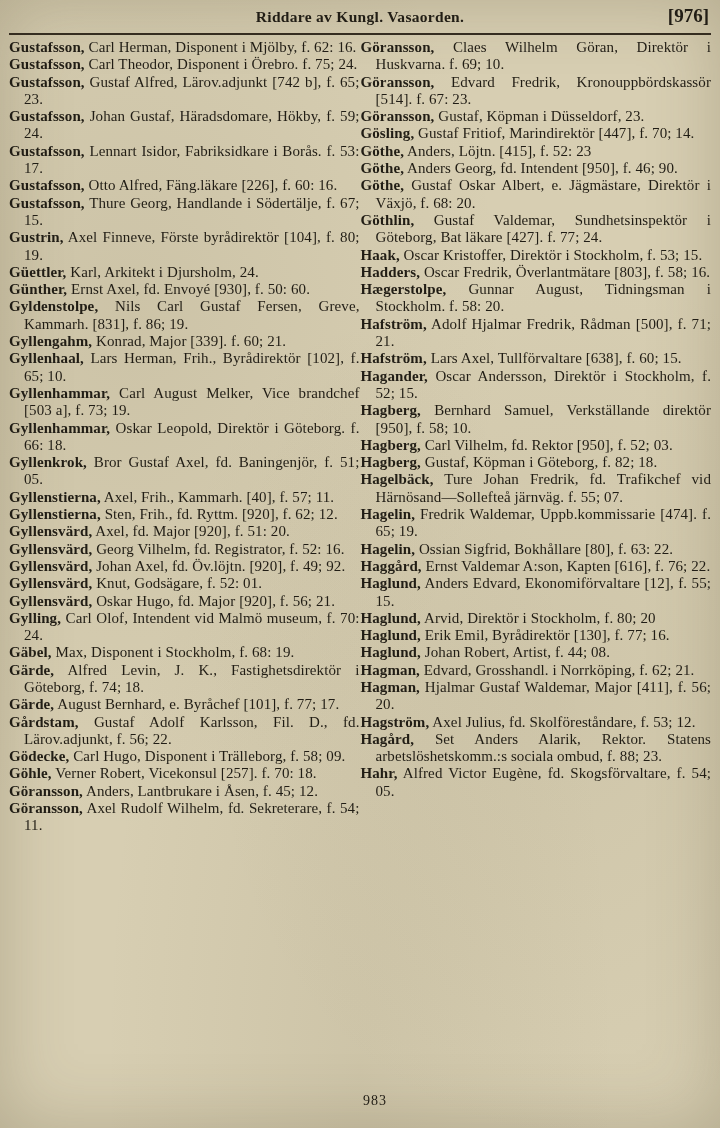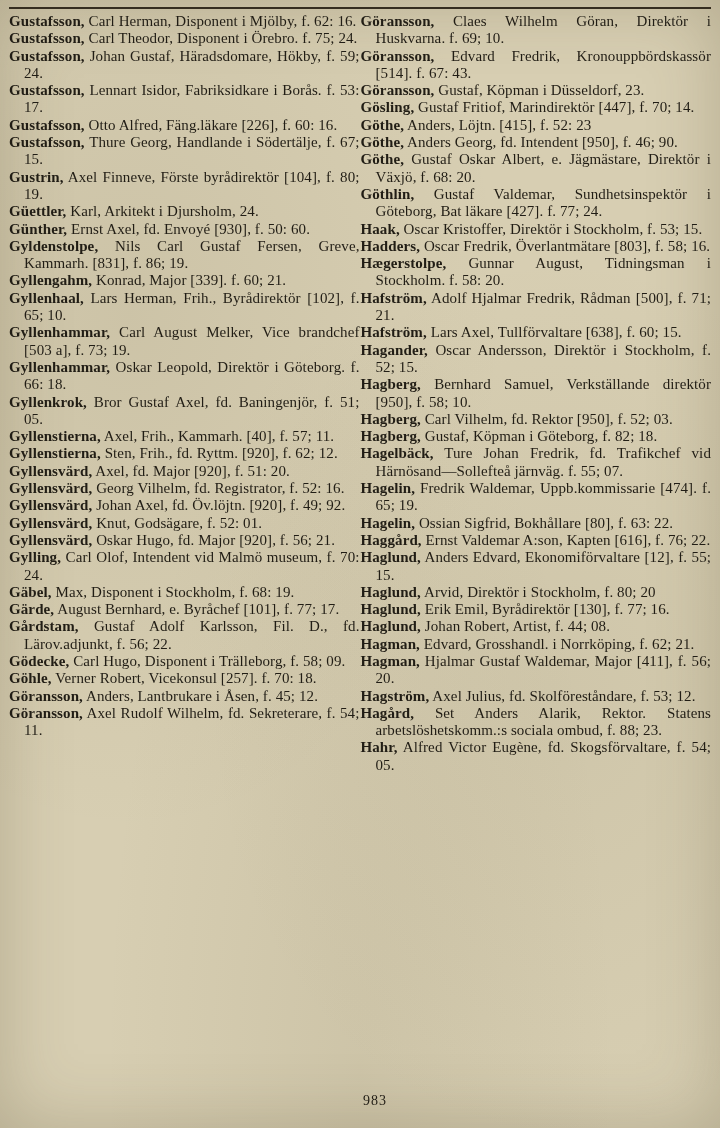--- a/index.html
+++ b/index.html
@@ -75,25 +75,30 @@
     text-align: center;
     font-size: 14px;
     letter-spacing: 1px;
     padding-left: 30px;
   }
 </style>
 </head>
 <body>
 
 <div class="page">
+  <div class="page-header">
+    <div class="page-title">Riddare av Kungl. Vasaorden.</div>
+    <div class="page-ref">[976]</div>
+  </div>
   <hr class="header-rule">
   <div class="columns">
     <div class="col">
         <div class="entry"><span class="surname">Gustafsson,</span><span> Carl Herman, Disponent i Mjölby, f. 62: 16.</span></div>
         <div class="entry"><span class="surname">Gustafsson,</span><span> Carl Theodor, Disponent i Örebro. f. 75; 24.</span></div>
+        <div class="entry"><span class="surname">Gustafsson,</span><span> Gustaf Alfred, Lärov.adjunkt [742 b], f. 65; 23.</span></div>
         <div class="entry"><span class="surname">Gustafsson,</span><span> Johan Gustaf, Häradsdomare, Hökby, f. 59; 24.</span></div>
         <div class="entry"><span class="surname">Gustafsson,</span><span> Lennart Isidor, Fabriksidkare i Borås. f. 53: 17.</span></div>
         <div class="entry"><span class="surname">Gustafsson,</span><span> Otto Alfred, Fäng.läkare [226], f. 60: 16.</span></div>
         <div class="entry"><span class="surname">Gustafsson,</span><span> Thure Georg, Handlande i Södertälje, f. 67; 15.</span></div>
         <div class="entry"><span class="surname">Gustrin,</span><span> Axel Finneve, Förste byrådirektör [104], f. 80; 19.</span></div>
         <div class="entry"><span class="surname">Güettler,</span><span> Karl, Arkitekt i Djursholm, 24.</span></div>
         <div class="entry"><span class="surname">Günther,</span><span> Ernst Axel, fd. Envoyé [930], f. 50: 60.</span></div>
         <div class="entry"><span class="surname">Gyldenstolpe,</span><span> Nils Carl Gustaf Fersen, Greve, Kammarh. [831], f. 86; 19.</span></div>
         <div class="entry"><span class="surname">Gyllengahm,</span><span> Konrad, Major [339]. f. 60; 21.</span></div>
         <div class="entry"><span class="surname">Gyllenhaal,</span><span> Lars Herman, Frih., Byrådirektör [102], f. 65; 10.</span></div>
@@ -102,30 +107,31 @@
         <div class="entry"><span class="surname">Gyllenkrok,</span><span> Bror Gustaf Axel, fd. Baningenjör, f. 51; 05.</span></div>
         <div class="entry"><span class="surname">Gyllenstierna,</span><span> Axel, Frih., Kammarh. [40], f. 57; 11.</span></div>
         <div class="entry"><span class="surname">Gyllenstierna,</span><span> Sten, Frih., fd. Ryttm. [920], f. 62; 12.</span></div>
         <div class="entry"><span class="surname">Gyllensvärd,</span><span> Axel, fd. Major [920], f. 51: 20.</span></div>
         <div class="entry"><span class="surname">Gyllensvärd,</span><span> Georg Vilhelm, fd. Registrator, f. 52: 16.</span></div>
         <div class="entry"><span class="surname">Gyllensvärd,</span><span> Johan Axel, fd. Öv.löjtn. [920], f. 49; 92.</span></div>
         <div class="entry"><span class="surname">Gyllensvärd,</span><span> Knut, Godsägare, f. 52: 01.</span></div>
         <div class="entry"><span class="surname">Gyllensvärd,</span><span> Oskar Hugo, fd. Major [920], f. 56; 21.</span></div>
         <div class="entry"><span class="surname">Gylling,</span><span> Carl Olof, Intendent vid Malmö museum, f. 70: 24.</span></div>
         <div class="entry"><span class="surname">Gäbel,</span><span> Max, Disponent i Stockholm, f. 68: 19.</span></div>
+        <div class="entry"><span class="surname">Gärde,</span><span> Alfred Levin, J. K., Fastighetsdirektör i Göteborg, f. 74; 18.</span></div>
         <div class="entry"><span class="surname">Gärde,</span><span> August Bernhard, e. Byråchef [101], f. 77; 17.</span></div>
         <div class="entry"><span class="surname">Gårdstam,</span><span> Gustaf Adolf Karlsson, Fil. D., fd. Lärov.adjunkt, f. 56; 22.</span></div>
         <div class="entry"><span class="surname">Gödecke,</span><span> Carl Hugo, Disponent i Trälleborg, f. 58; 09.</span></div>
         <div class="entry"><span class="surname">Göhle,</span><span> Verner Robert, Vicekonsul [257]. f. 70: 18.</span></div>
         <div class="entry"><span class="surname">Göransson,</span><span> Anders, Lantbrukare i Åsen, f. 45; 12.</span></div>
         <div class="entry"><span class="surname">Göransson,</span><span> Axel Rudolf Wilhelm, fd. Sekreterare, f. 54; 11.</span></div>
       </div>
     <div class="col">
         <div class="entry"><span class="surname">Göransson,</span><span> Claes Wilhelm Göran, Direktör i Huskvarna. f. 69; 10.</span></div>
-        <div class="entry"><span class="surname">Göransson,</span><span> Edvard Fredrik, Kronouppbördskassör [514]. f. 67: 43.</span></div>
+        <div class="entry"><span class="surname">Göransson,</span><span> Edvard Fredrik, Kronouppbördskassör [514]. f. 67: 23.</span></div>
         <div class="entry"><span class="surname">Göransson,</span><span> Gustaf, Köpman i Düsseldorf, 23.</span></div>
         <div class="entry"><span class="surname">Gösling,</span><span> Gustaf Fritiof, Marindirektör [447], f. 70; 14.</span></div>
         <div class="entry"><span class="surname">Göthe,</span><span> Anders, Löjtn. [415], f. 52: 23</span></div>
         <div class="entry"><span class="surname">Göthe,</span><span> Anders Georg, fd. Intendent [950], f. 46; 90.</span></div>
         <div class="entry"><span class="surname">Göthe,</span><span> Gustaf Oskar Albert, e. Jägmästare, Direktör i Växjö, f. 68: 20.</span></div>
         <div class="entry"><span class="surname">Göthlin,</span><span> Gustaf Valdemar, Sundhetsinspektör i Göteborg, Bat läkare [427]. f. 77; 24.</span></div>
         <div class="entry"><span class="surname">Haak,</span><span> Oscar Kristoffer, Direktör i Stockholm, f. 53; 15.</span></div>
         <div class="entry"><span class="surname">Hadders,</span><span> Oscar Fredrik, Överlantmätare [803], f. 58; 16.</span></div>
         <div class="entry"><span class="surname">Hægerstolpe,</span><span> Gunnar August, Tidningsman i Stockholm. f. 58: 20.</span></div>
         <div class="entry"><span class="surname">Hafström,</span><span> Adolf Hjalmar Fredrik, Rådman [500], f. 71; 21.</span></div>

